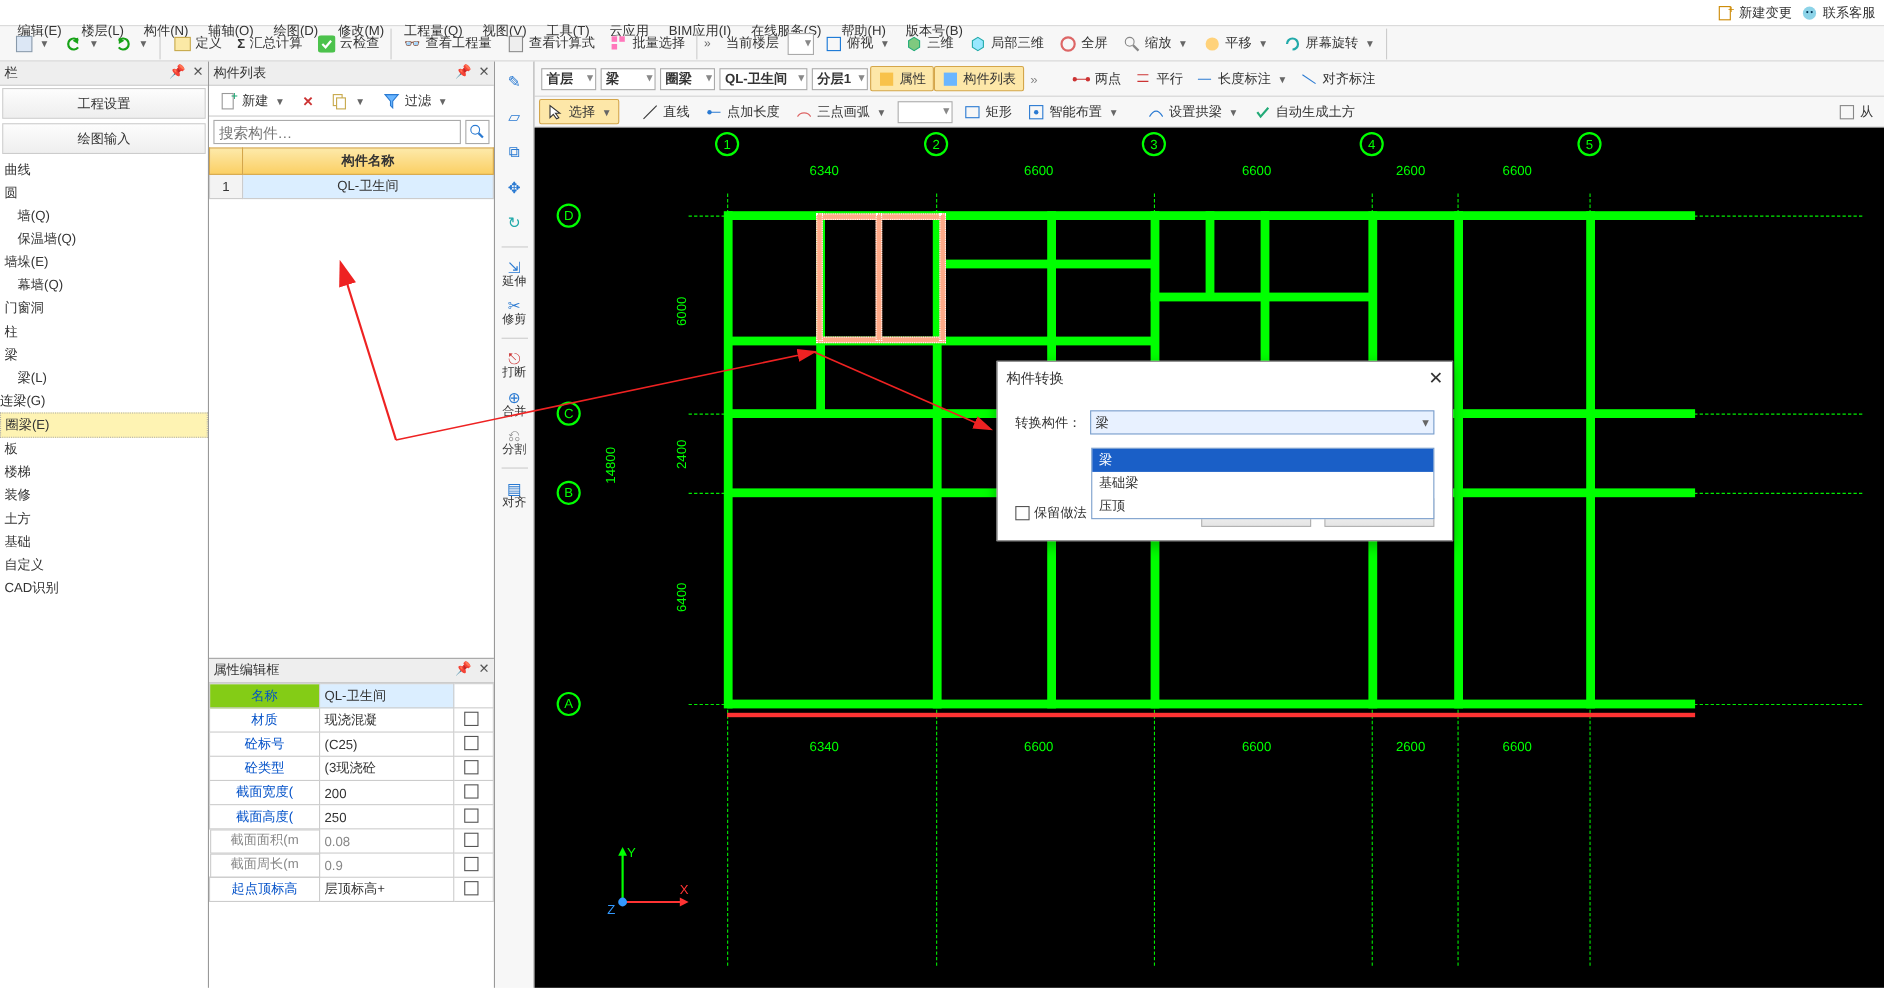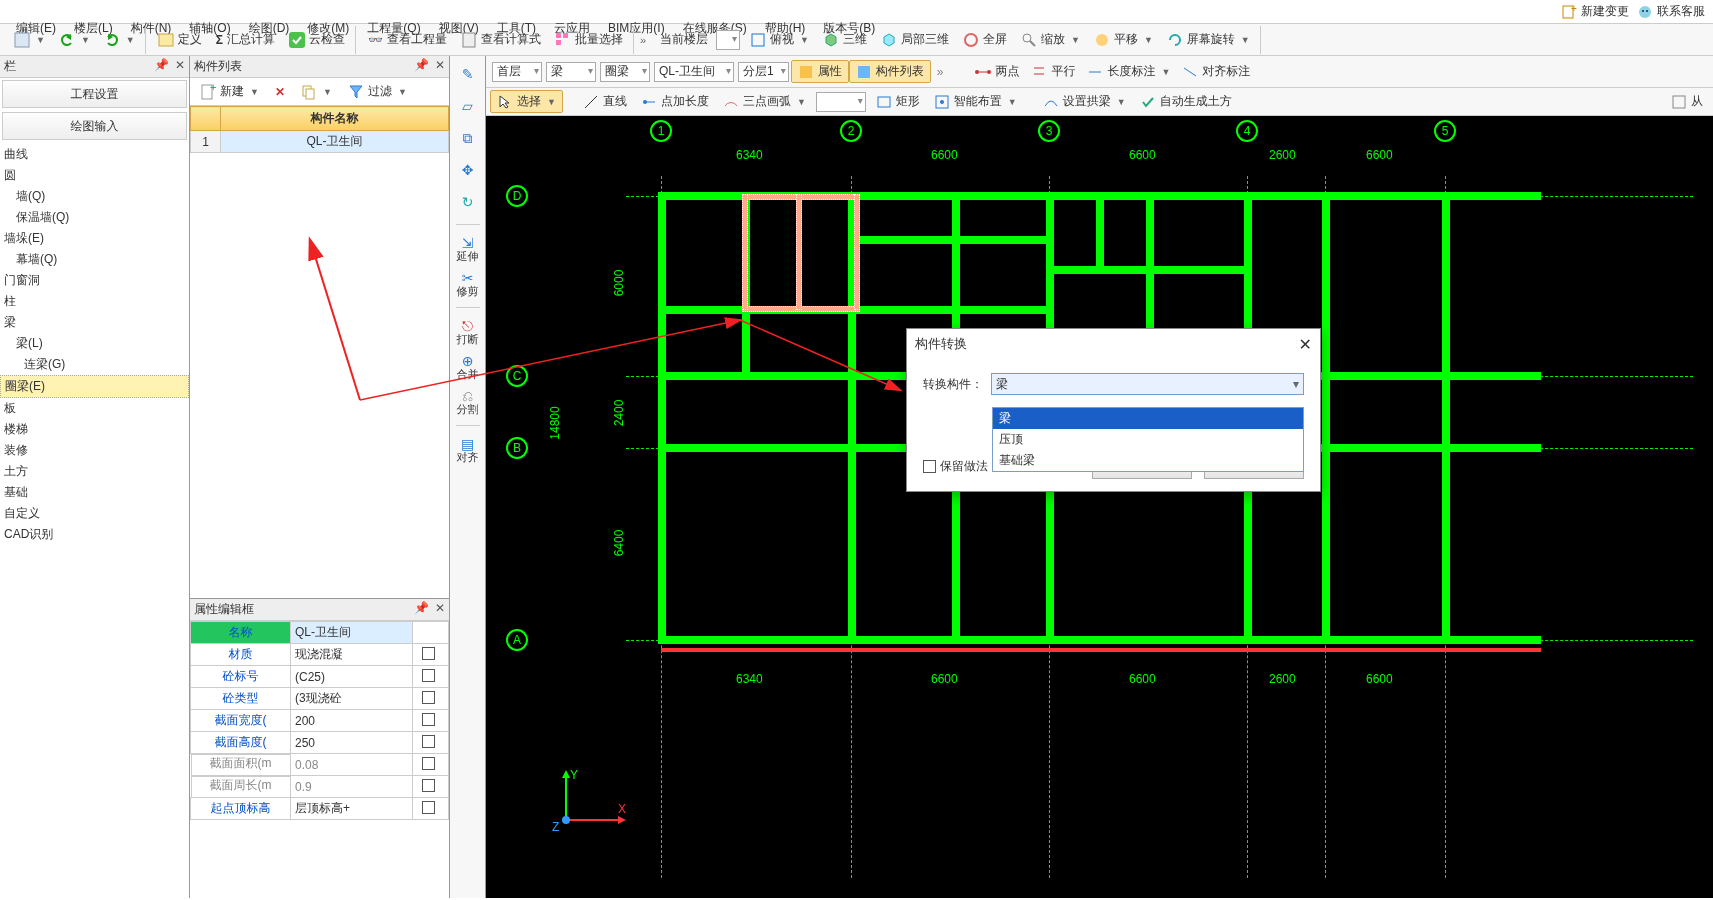--- a/index.html
+++ b/index.html
@@ -13,21 +13,21 @@
   .ico16 { width: 16px; height: 16px; display: inline-block; }
   
   
   .toolbar { height: 32px; display: flex; align-items: center; padding: 0 4px; border-bottom: 1px solid #ccc; gap: 2px; background: #f7f7f7; }
   .toolbar .grp { display: flex; align-items: center; gap: 2px; padding: 0 4px; border-right: 1px solid #ccc; height: 28px; }
   .tbtn { display: flex; align-items: center; gap: 4px; padding: 2px 6px; cursor: pointer; border-radius: 2px; }
   .dd { font-size: 9px; color: #666; padding-left:2px;}
   
   
   .toolbar2 { height: 32px; display: flex; align-items: center; padding: 0 4px; border-bottom: 1px solid #ccc; background: #f7f7f7; }
-  .combo { border: 1px solid #aaa; background: #fff; height: 20px; padding: 0 14px 0 4px; margin: 0 2px; min-width: 50px; position: relative; display: flex; align-items:center; }
+  .combo { border: 1px solid #aaa; background: #fff; height: 20px; padding: 0 14px 0 4px; margin: 0 2px; min-width: 50px; position: relative; display: flex; align-items:center;font-weight:bold; }
   .combo::after { content:"▾"; position:absolute; right:2px; top:2px; color:#888; font-size:10px;}
   
   
   .main { display: flex; height: 842px; }
   
   
   .leftbar { width: 190px; border-right: 1px solid #999; display:flex; flex-direction:column; }
   .panel-head { height: 22px; background: #eee; display:flex; align-items:center; padding:0 4px; border-bottom:1px solid #ccc; font-size:12px; position:relative;}
   .panel-head .ctrls { position:absolute; right:4px; top:2px; display:flex; gap:6px; color:#555;}
   .bigbtn { height:28px; border:1px solid #ccc; margin:2px; display:flex; align-items:center; justify-content:center; background:linear-gradient(#fdfdfd,#eee); cursor:pointer;}
@@ -275,21 +275,21 @@
       <div class="node">曲线</div>
       <div class="node">圆</div>
       <div class="node" style="padding-left:16px">墙(Q)</div>
       <div class="node" style="padding-left:16px">保温墙(Q)</div>
       <div class="node" style="padding-left:4px">墙垛(E)</div>
       <div class="node" style="padding-left:16px">幕墙(Q)</div>
       <div class="node">门窗洞</div>
       <div class="node">柱</div>
       <div class="node">梁</div>
       <div class="node" style="padding-left:16px">梁(L)</div>
-      <div class="node" style="padding-left:24px">连梁(G)</div>
+      <div class="node" style="padding-left:0">连梁(G)</div>
       <div class="node sel" style="">圈梁(E)</div>
       <div class="node">板</div>
       <div class="node">楼梯</div>
       <div class="node">装修</div>
       <div class="node">土方</div>
       <div class="node">基础</div>
       <div class="node">自定义</div>
       <div class="node">CAD识别</div>
     </div>
   </div>
@@ -318,20 +318,29 @@
             <rect x="5" y="5" width="8" height="10" fill="#fff" stroke="#c7a84a"></rect>
           </svg>
           <span class="dd">▼</span>
         </span>
       <span class="tbtn">
           <svg class="ico16">
             <path d="M2 2 L14 2 L9 8 L9 14 L7 12 L7 8 Z" fill="#6ab6ff" stroke="#2a7ad2"></path>
           </svg>
           <span>过滤</span>
           <span class="dd">▼</span>
+        </span>
+    </div>
+    <div class="search">
+      <input placeholder="搜索构件…" style="">
+      <span class="go">
+          <svg width="14" height="14">
+            <circle cx="5" cy="5" r="4" fill="none" stroke="#2a7ad2"></circle>
+            <line x1="8" y1="8" x2="12" y2="12" stroke="#2a7ad2" stroke-width="2"></line>
+          </svg>
         </span>
     </div>
     <table class="comp-table">
       <tbody>
           <tr>
             <th style="width:30px;"></th>
             <th>构件名称</th>
           </tr>
       <tr class="sel">
         <td class="rowh">1</td>
@@ -346,21 +355,21 @@
         <span>属性编辑框</span>
         <span class="ctrls">
             <span>📌</span>
             <span>✕</span>
           </span>
       </div>
       <div style="overflow:auto; flex:1;">
       <table class="prop-table">
         <tbody>
         <tr>
-                <td class="name" style="background:#22c55e">名称</td>
+                <td class="name" style="background:#84cc16">名称</td>
                 <td style="background:#dbeeff">QL-卫生间</td>
                 <td class="chk"></td>
               </tr>
         <tr>
                 <td class="name">材质</td>
                 <td>现浇混凝</td>
                 <td class="chk"><span class="chkbox"></span></td>
               </tr>
         <tr>
                 <td class="name">砼标号</td>
@@ -674,22 +683,22 @@
         </div>
         <div class="body">
           <div class="row">
             <span>转换构件：</span>
             <span class="dlgcombo">
                 <span>梁</span>
               </span>
           </div>
           <div class="drop">
             <div class="opt sel">梁</div>
+            <div class="opt">基础梁</div>
             <div class="opt">压顶</div>
-            <div class="opt">基础梁</div>
           </div>
           <div class="btns">
             <label style="margin-right:auto; display:flex; align-items:center;">
                 <span class="chkbox"></span>
                 <span>保留做法</span>
               </label>
             <button class="dlgbtn">确定</button>
             <button class="dlgbtn">取消</button>
           </div>
         </div>

